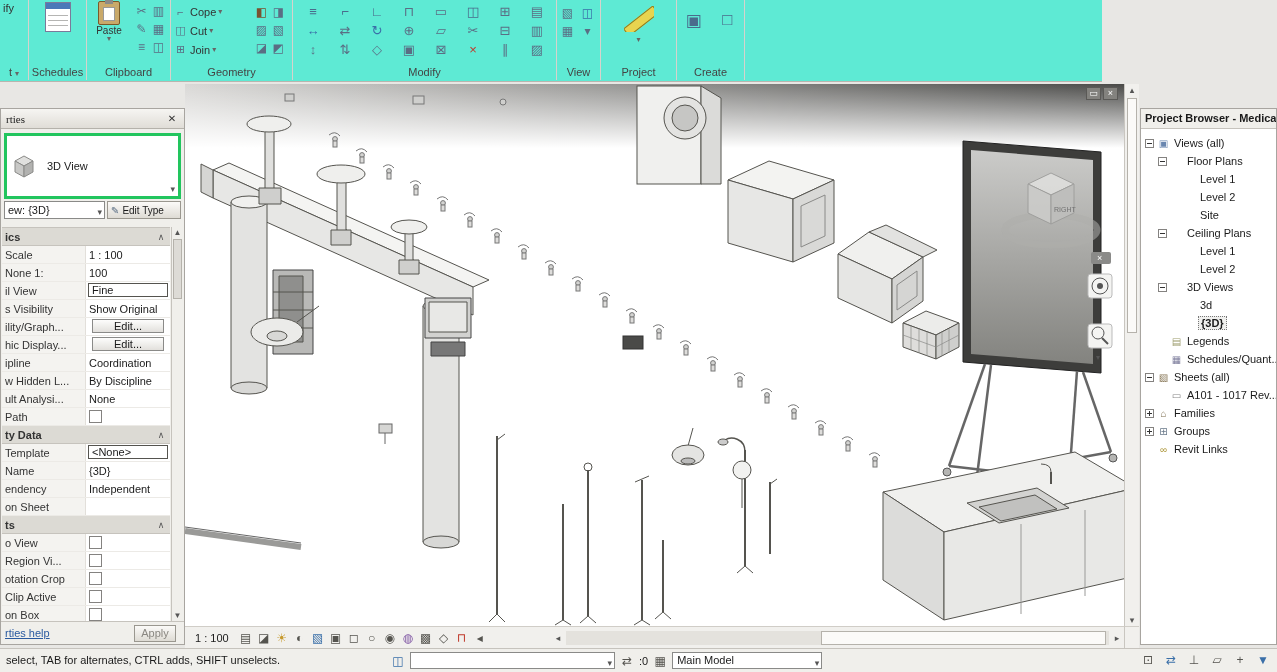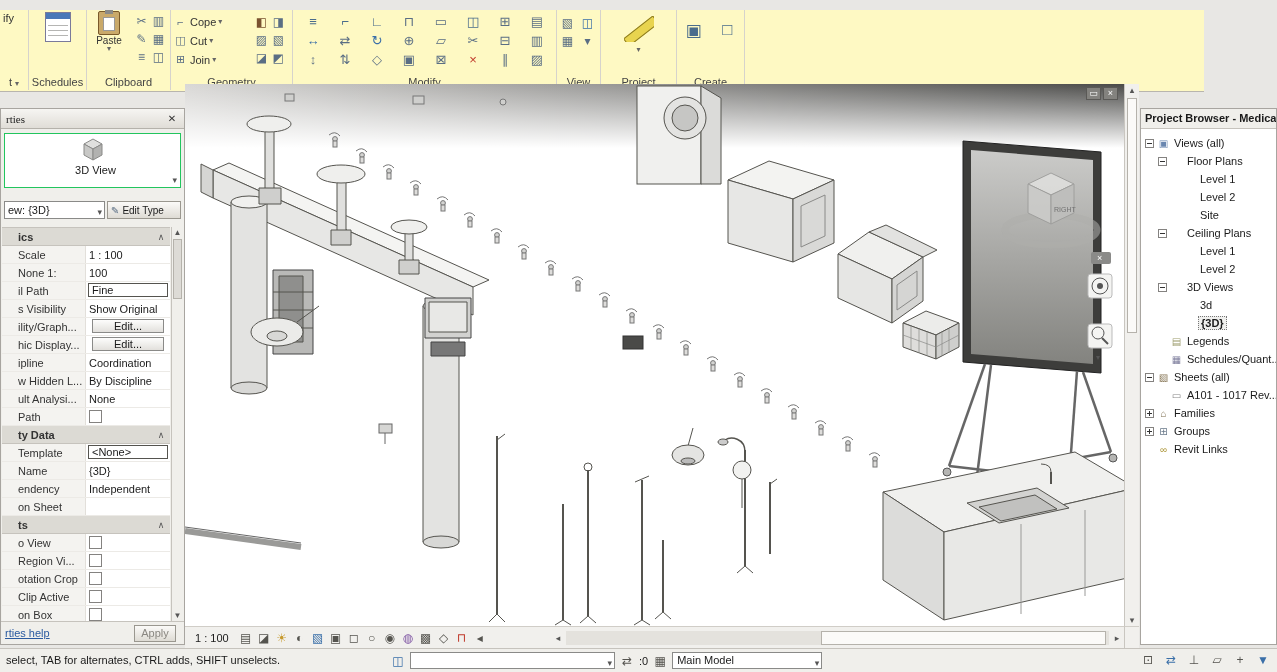--- a/index.html
+++ b/index.html
@@ -1,21 +1,21 @@
 <!DOCTYPE html>
 <html><head>
 <meta charset="utf-8">
 <style>
   * { box-sizing: border-box; margin: 0; padding: 0; }
   html,body { width:1277px; height:672px; overflow:hidden;
     font-family:"Liberation Sans","DejaVu Sans",sans-serif; font-size:11px; color:#1a1a1a; }
   #stage { position:relative; width:1277px; height:672px; background:#e8e7e4; }
 
   
-  .ribbon { position:absolute; left:0; top:0; width:1204px; height:82px; background:#fef9c3; border-bottom:1px solid #b8b5ae;margin-top:10px; }
+  .ribbon { position:absolute; left:0; top:0; width:1102px; height:82px; background:#5eead4; border-bottom:1px solid #b8b5ae; }
   .rpanel { position:absolute; top:0; height:80px; border-right:1px solid #d6d3cc; }
   .rlabel { position:absolute; left:0; right:0; bottom:2px; text-align:center; color:#444; white-space:nowrap; overflow:hidden; }
   .rlabel .dd { font-size:8px; color:#666; }
   .gicon { display:flex; align-items:center; justify-content:center; width:17px; height:18px; font-size:12px; color:#5a6e84; cursor:default; }
   .bigtxt { position:absolute; left:3px; top:2px; color:#333; }
   .bigbtn { position:absolute; left:0; right:0; top:2px; display:flex; flex-direction:column; align-items:center; gap:2px; }
   .ic-props { width:26px; height:30px; background:#fff; border:1px solid #7a7a9a; position:relative; }
   .ic-props::before { content:""; position:absolute; left:0; top:0; right:0; height:6px; background:#4a78b8; }
   .ic-props::after { content:""; position:absolute; left:2px; top:12px; right:2px; height:1px; background:#b5b5b3; box-shadow:0 5px 0 #b5b5b3, 0 10px 0 #b5b5b3; }
   .pastebtn { position:absolute; left:2px; top:1px; width:40px; display:flex; flex-direction:column; align-items:center; }
@@ -37,31 +37,31 @@
   .measurebtn { position:absolute; left:0; right:0; top:6px; display:flex; flex-direction:column; align-items:center; gap:3px; }
   .ic-measure { width:30px; height:26px; position:relative; overflow:hidden; }
   .ic-measure::before { content:""; position:absolute; left:-2px; top:10px; width:36px; height:8px; background:#e8d44f; border:1px solid #8a7a20; transform:rotate(-38deg); }
   .create-grid { position:absolute; left:0; right:0; top:8px; display:flex; justify-content:center; gap:10px; font-size:17px; }
 
   
   .props { position:absolute; left:0; top:108px; width:185px; height:537px; background:#f0efeb; border:1px solid #a8a5a0; }
   .ptitle { position:absolute; left:0; top:0; right:0; height:20px; background:linear-gradient(#f6f5f2,#e0ddd7); border-bottom:1px solid #b5b2ab; display:flex; align-items:center; padding:0 5px;font-family:Liberation Serif, serif; }
   .ptitle .ttxt { flex:1; }
   .xbtn { width:14px; height:14px; text-align:center; line-height:13px; font-size:10px; color:#333; cursor:default; }
-  .tsel { position:absolute; left:3px; top:24px; right:3px; height:55px; background:#fff; border:1px solid #22c55e; display:flex; align-items:center;flex-direction:column; }
+  .tsel { position:absolute; left:3px; top:24px; right:3px; height:66px; background:#fff; border:3px solid #22c55e; display:flex; align-items:center; }
   .tsel .tname { padding-left:6px; }
   .tsel .dd { position:absolute; right:3px; bottom:2px; font-size:9px; color:#555; }
   .crow { position:absolute; left:3px; top:92px; right:3px; height:18px; display:flex; gap:2px; }
   .vcombo { flex:1; border:1px solid #8a8a88; background:#fff; position:relative; padding-left:3px; line-height:16px; white-space:nowrap; overflow:hidden; }
   .vcombo::after { content:"▾"; position:absolute; right:2px; top:2px; font-size:9px; color:#555; }
   .etbtn { width:74px; border:1px solid #9a978f; background:linear-gradient(#fbfaf8,#dedbd4); display:flex; align-items:center; gap:3px; padding-left:3px; font-size:10px; }
   .etbtn .ei { color:#5a6e84; font-size:10px; }
   .pgrid { position:absolute; left:1px; top:118px; right:14px; bottom:23px; background:#fff; overflow:hidden; border-top:1px solid #c6c3bd; }
   .prow { display:flex; align-items:stretch; height:18px; border-bottom:1px solid #eceae6; }
-  .plab { width:84px; padding-left:16px; display:flex; align-items:center; background:#f4f3f0; border-right:1px solid #e2dfda; color:#333; white-space:nowrap; overflow:hidden; }
+  .plab { width:84px; padding-left:3px; display:flex; align-items:center; background:#f4f3f0; border-right:1px solid #e2dfda; color:#333; white-space:nowrap; overflow:hidden; }
   .pval { flex:1; display:flex; align-items:center; padding:0 3px; white-space:nowrap; overflow:hidden; }
   .k-section { background:#dcdad4; border-bottom:1px solid #c6c3bd; }
   .k-section .plab { background:transparent; border-right:none; font-weight:bold; width:auto; flex:1; }
   .k-section .pval { flex:0 0 18px; color:#555; font-size:9px; justify-content:center; }
   .k-section .pval::before { content:"∧"; }
   .k-combo .pval { border:1px solid #55544f; background:#fff; margin:1px 2px; height:14px; }
   .k-button .pval { border:1px solid #8a8a88; background:linear-gradient(#fdfdfc,#e2e0dc); margin:1px 6px; height:14px; justify-content:center; }
   .k-checkbox .pval::before { content:""; width:11px; height:11px; border:1px solid #848280; background:#fff; display:inline-block; }
   .pscroll { position:absolute; right:1px; top:118px; width:12px; bottom:23px; background:#f0efeb; border-left:1px solid #c6c3bd; font-size:8px; color:#555; }
   .pscroll .up { position:absolute; top:1px; left:0; right:0; text-align:center; }
@@ -528,21 +528,21 @@
         </div>
         <div class="prow k-text">
           <span class="plab">Scale</span>
           <span class="pval">1 : 100</span>
         </div>
         <div class="prow k-text">
           <span class="plab">None   1:</span>
           <span class="pval">100</span>
         </div>
         <div class="prow k-combo">
-          <span class="plab">il Path</span>
+          <span class="plab">il View</span>
           <span class="pval">Fine</span>
         </div>
         <div class="prow k-text">
           <span class="plab">s Visibility</span>
           <span class="pval">Show Original</span>
         </div>
         <div class="prow k-button">
           <span class="plab">ility/Graph...</span>
           <span class="pval">Edit...</span>
         </div>

